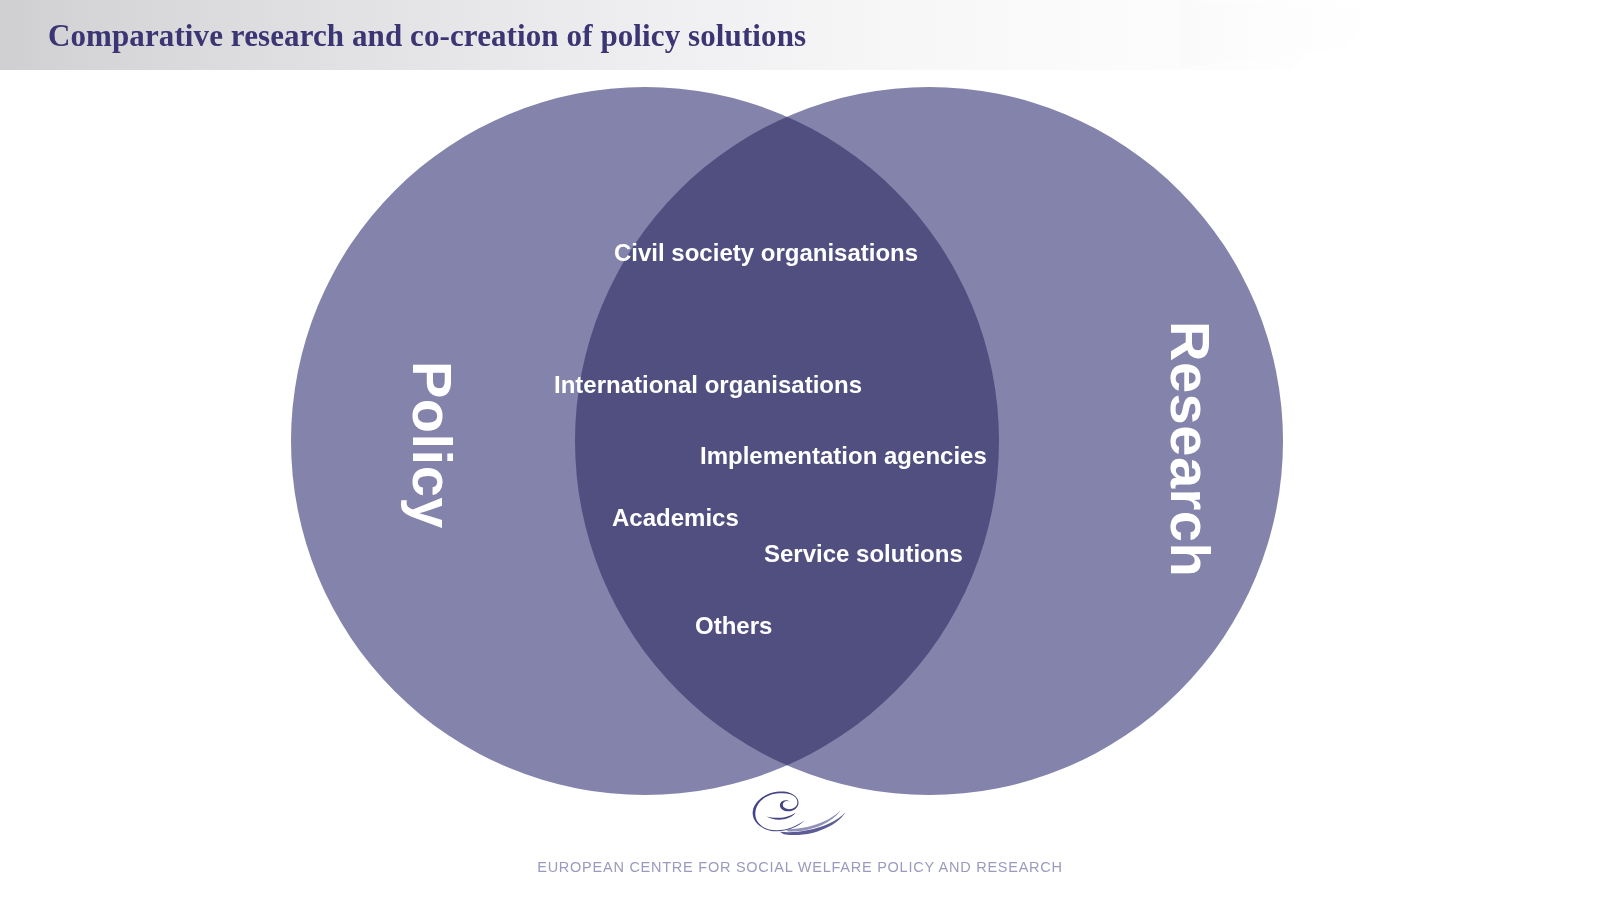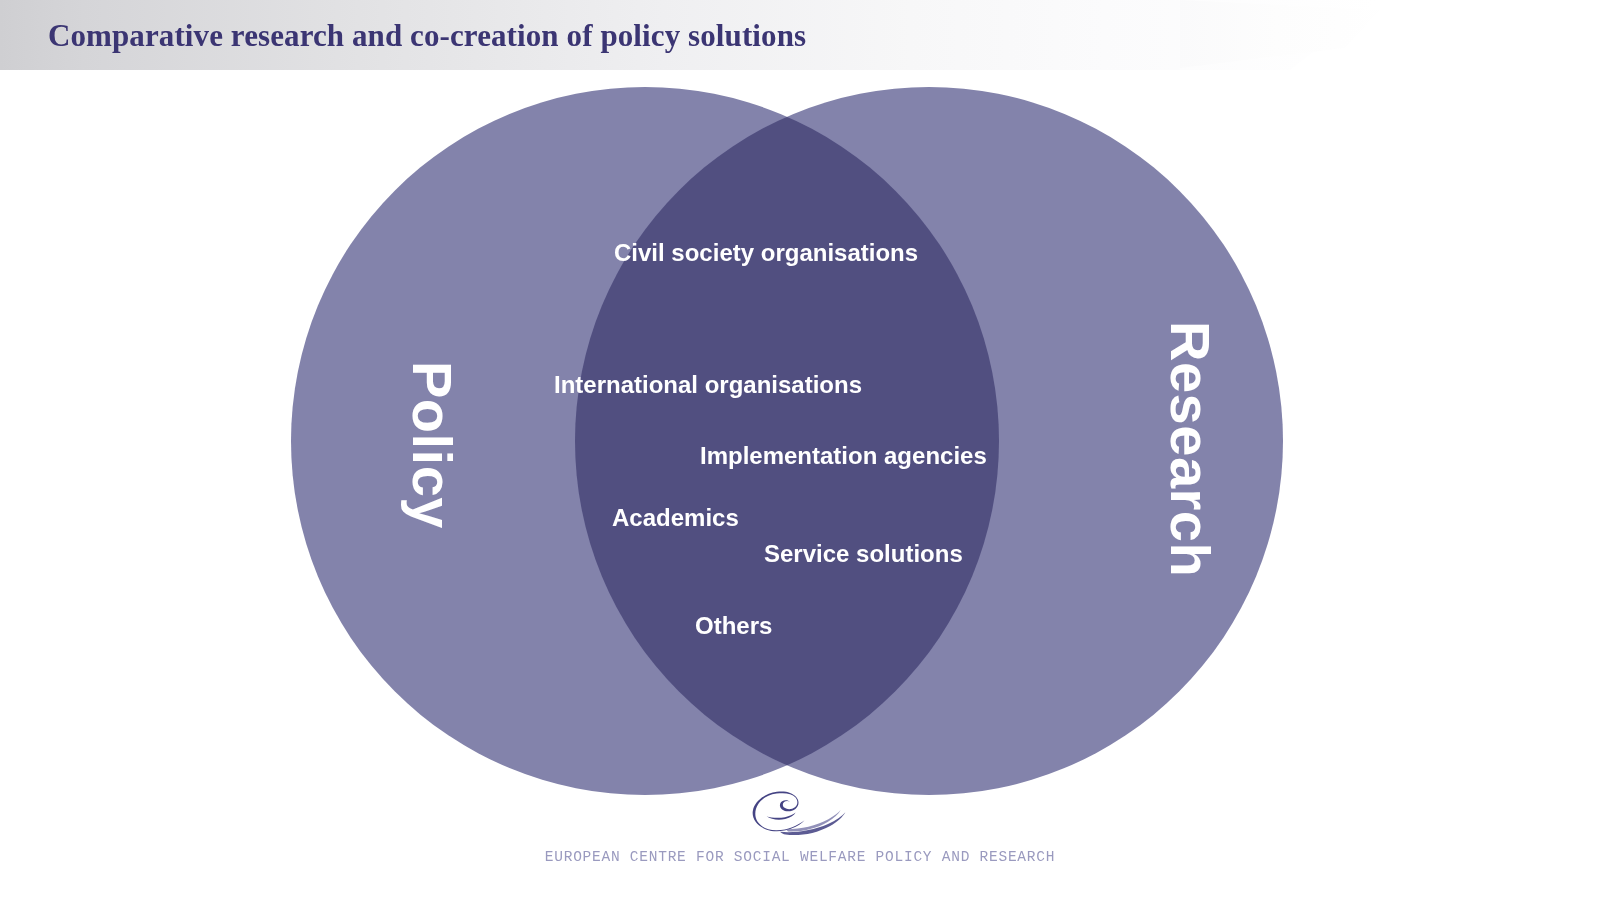--- a/index.html
+++ b/index.html
@@ -168,22 +168,22 @@
     height: 92px;
     text-align: center;
   }
   #logo-mark {
     width: 120px;
     height: 52px;
     margin: 0 auto;
     display: block;
   }
   #logo-wordmark {
-    margin-top: 10px;
-    font-family: Liberation Mono, monospace;
+    margin-top: 20px;
+    font-family: Liberation Sans, sans-serif;
     font-size: 14.5px;
     letter-spacing: 0.75px;
     color: #9a9abf;
     white-space: nowrap;
     line-height: 18px;
   }
 </style>
 </head>
 <body>
 

